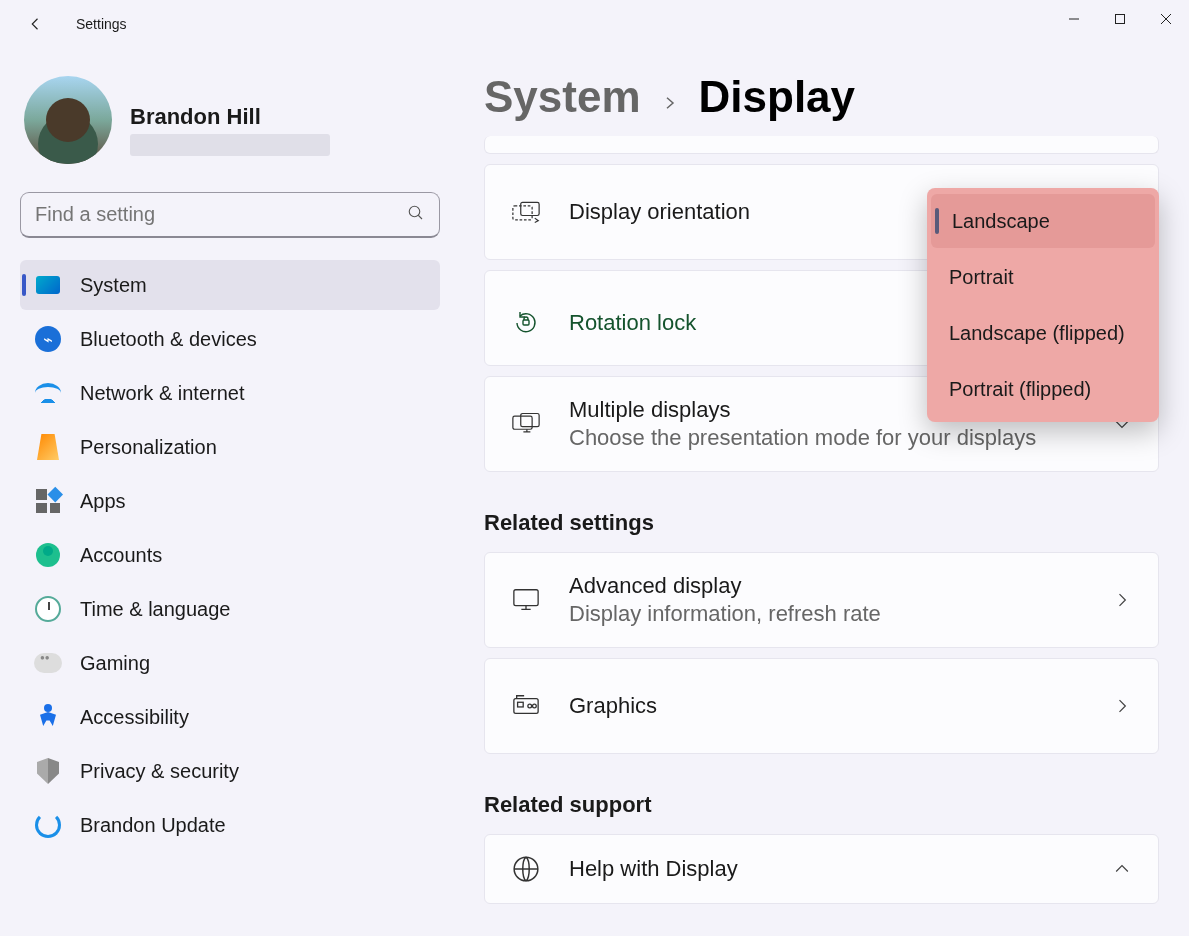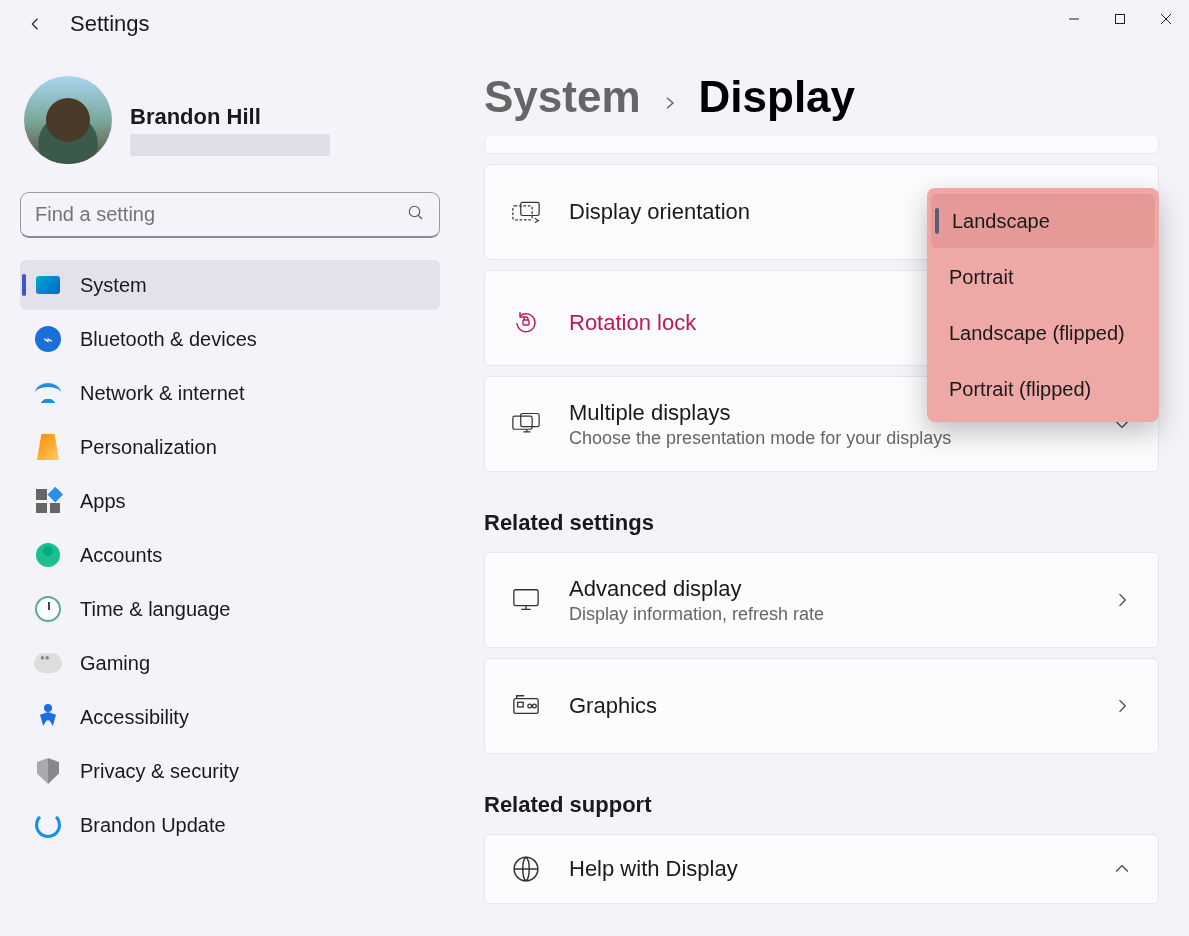--- a/index.html
+++ b/index.html
@@ -2,21 +2,21 @@
 <html><head>
 <meta charset="utf-8">
 <style>
 * { box-sizing: border-box; margin: 0; padding: 0; font-family: "Segoe UI", -apple-system, sans-serif; }
 body { background: #f4f3fa; color: #1a1a1a; width: 1189px; height: 936px; overflow: hidden; position: relative; }
 
 
 .titlebar { display: flex; align-items: center; height: 48px; padding-left: 16px; }
 .back-btn { width: 40px; height: 40px; display: flex; align-items: center; justify-content: center; cursor: pointer; border-radius: 4px; }
 .back-btn svg { width: 18px; height: 18px; }
-.app-title { font-size: 22px; margin-left: 14px; }
+.app-title { font-size: 14px; margin-left: 20px; }
 .win-controls { position: absolute; top: 0; right: 0; display: flex; }
 .win-btn { width: 46px; height: 38px; display: flex; align-items: center; justify-content: center; cursor: pointer; }
 .win-btn svg { width: 12px; height: 12px; stroke: #222; stroke-width: 1; fill: none; }
 
 
 .sidebar { position: absolute; left: 0; top: 60px; width: 460px; padding: 16px 20px 0 20px; }
 .profile { display: flex; align-items: center; gap: 18px; margin-bottom: 28px; padding-left: 4px; }
 .avatar { width: 88px; height: 88px; border-radius: 50%; background: linear-gradient(180deg,#a8d5f0 0%,#7ba89b 50%,#5c4a3a 100%); position: relative; overflow: hidden; }
 .avatar::after { content:""; position:absolute; top:22px; left:22px; width:44px; height:44px; border-radius:50%; background:#4a3a2a; box-shadow: 0 24px 0 8px #3a5a4a; }
 .profile-name { font-size: 22px; font-weight: 600; margin-bottom: 4px; margin-top: 20px; }
@@ -34,26 +34,26 @@
 
 
 .main { position: absolute; left: 484px; top: 72px; right: 30px; bottom: 0; }
 .breadcrumb { display: flex; align-items: center; gap: 20px; font-size: 44px; font-weight: 600; margin-bottom: 14px; }
 .bc-system { color: #666; font-weight: 600; }
 .bc-sep svg { width: 18px; height: 18px; stroke: #666; stroke-width: 2; fill: none; }
 .bc-display { color: #000000; }
 
 .card { background: #fcfcfe; border: 1px solid #e6e5ee; border-radius: 6px; padding: 0 26px; display: flex; align-items: center; gap: 28px; margin-bottom: 10px; min-height: 96px; position: relative; }
 .card-stub { height: 18px; border-bottom-left-radius: 6px; border-bottom-right-radius: 6px; min-height: 0; margin-bottom: 10px; border-top: none; }
-.card.disabled .card-title, .card.disabled .card-icon { color: #be185d; margin-top: 9px; }
+.card.disabled .card-title, .card.disabled .card-icon { color: #14532d; margin-top: 9px; }
 .card-icon { width: 30px; height: 30px; display:flex; align-items:center; justify-content:center; color: #333; flex-shrink:0; }
 .card-icon svg { width: 28px; height: 28px; stroke: currentColor; fill: none; stroke-width: 1.4; }
 .card-text { flex: 1; display:flex; flex-direction: column; justify-content:center; }
 .card-title { font-size: 22px; }
-.card-sub { font-size: 18px; color: #666; margin-top: 2px; }
+.card-sub { font-size: 22px; color: #666; margin-top: 2px; }
 .chev { width: 20px; height: 20px; stroke:#444; stroke-width:1.5; fill:none; }
 
 .section-h { font-size: 22px; font-weight: 600; margin: 38px 0 16px 0; }
 
 
 .dropdown { position: absolute; top: 116px; right: 0; width: 232px; background: #eea8a6; border-radius: 8px; box-shadow: 0 10px 28px rgba(0,0,0,0.25); padding: 4px 0; z-index: 10; }
 .dd-item { height: 54px; display: flex; align-items: center; padding: 0 18px; font-size: 20px; cursor: pointer; position: relative; border-radius: 6px; margin: 2px 4px; }
 .dd-item.selected { background: #e59a98; padding-left: 21px; }
 .dd-item.selected::before { content:""; position:absolute; left:4px; top:14px; bottom:14px; width:4px; background:#5a5a7a; border-radius:2px; }
 

